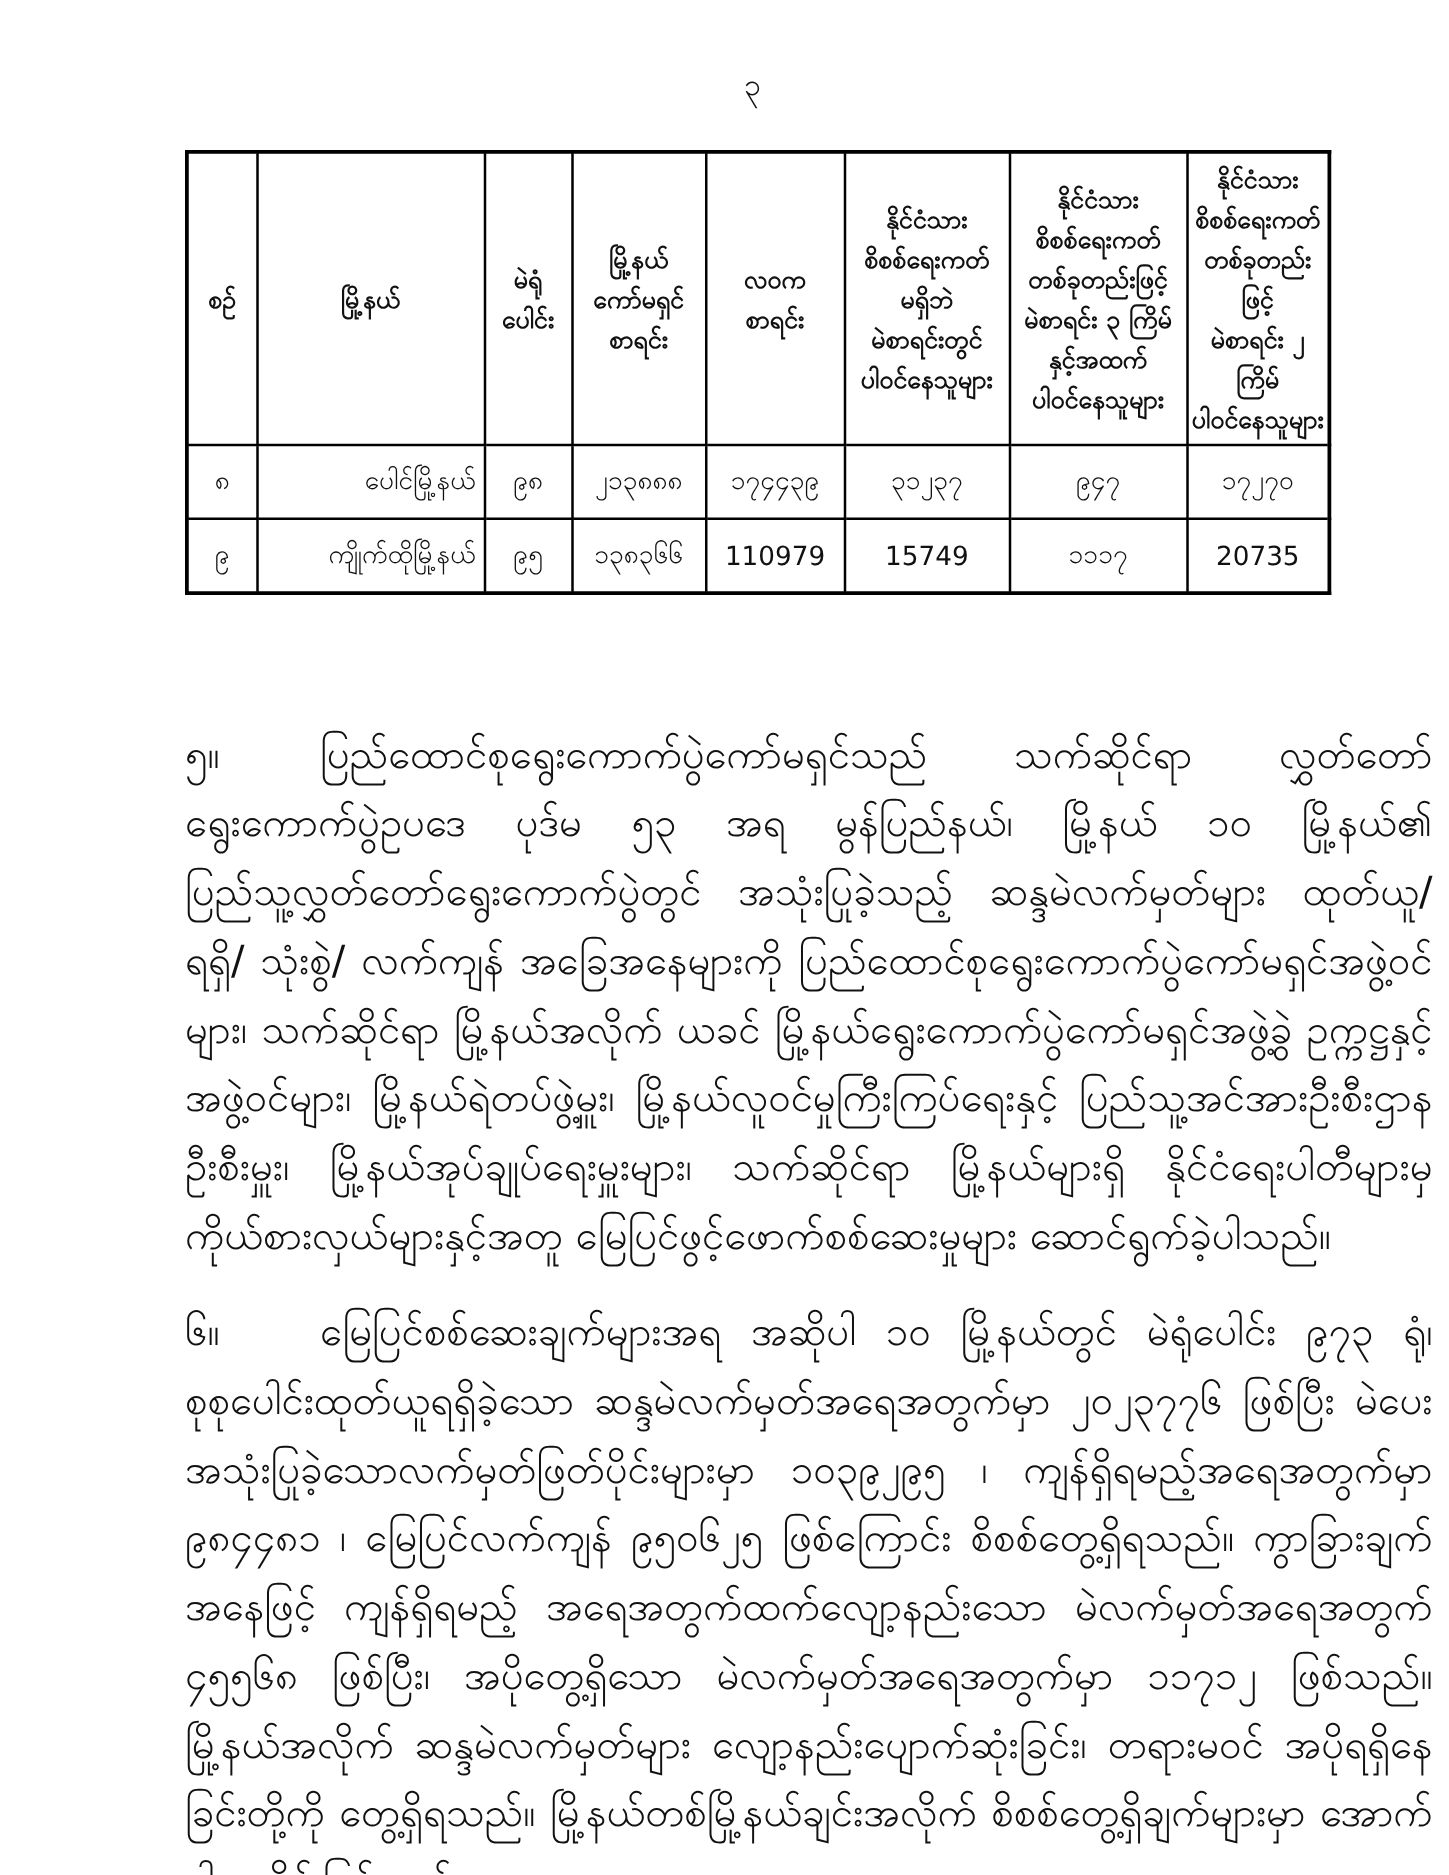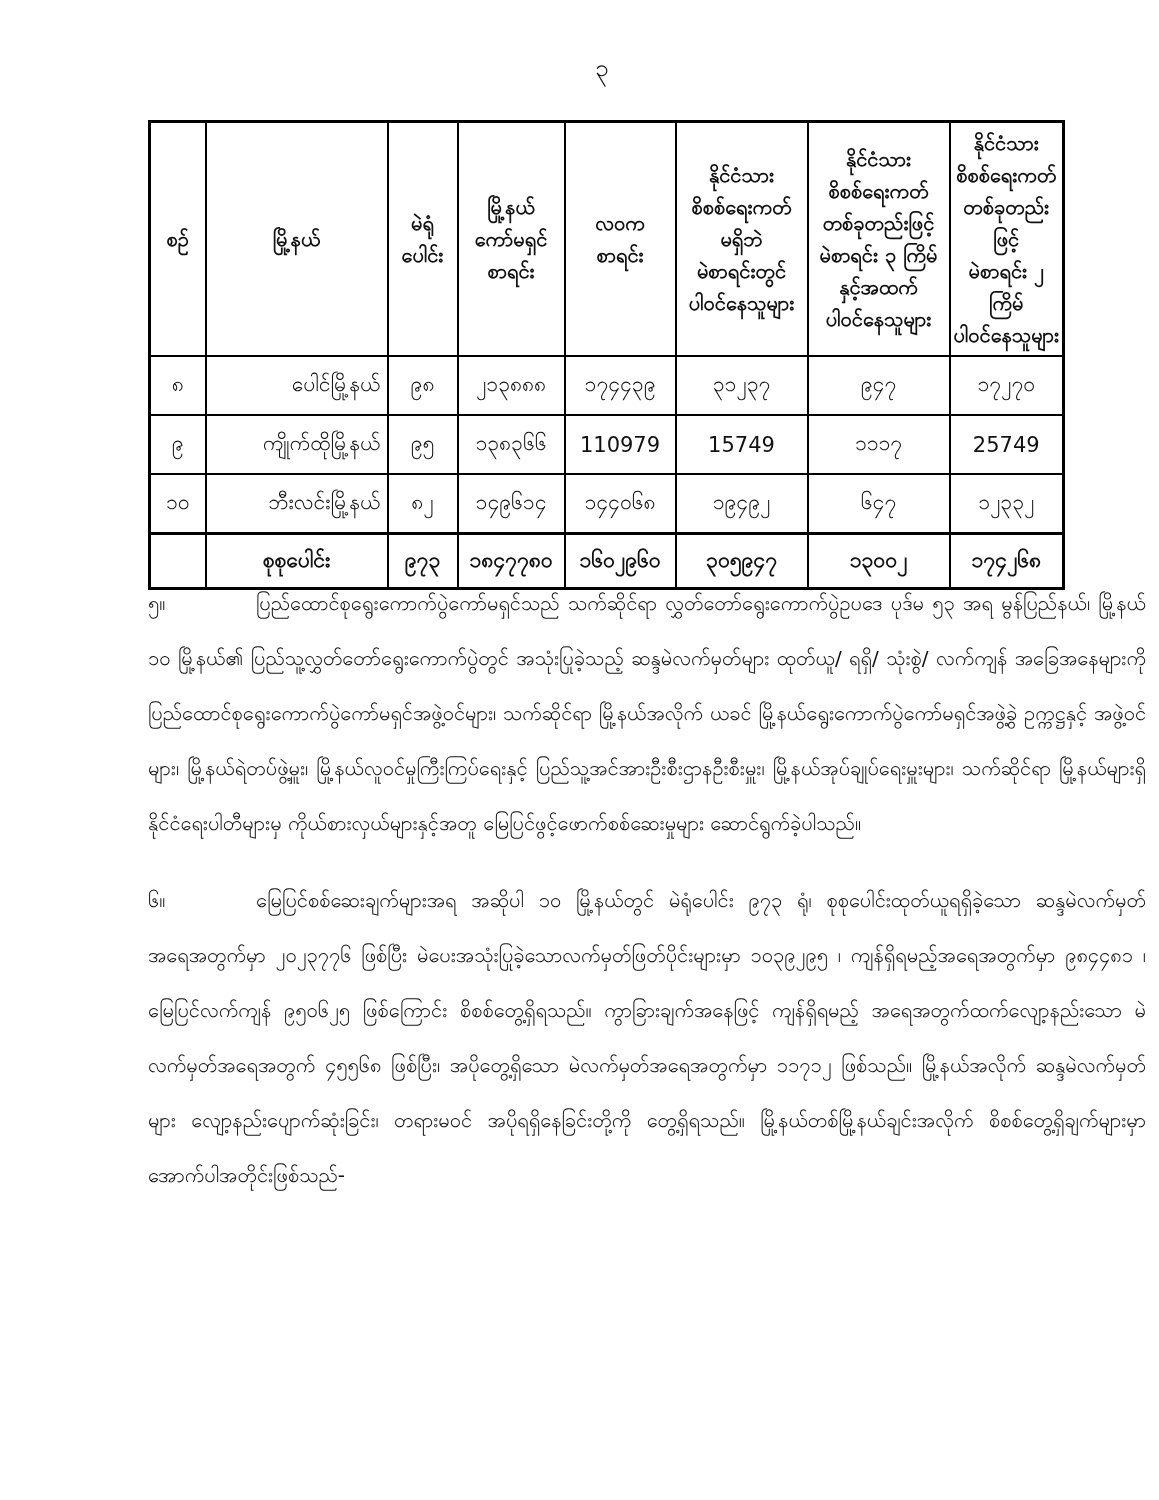--- a/index.html
+++ b/index.html
@@ -63,21 +63,21 @@
     height: 48px;
   }
   tr.total-row td.c-label { text-align: center; }
   .paragraphs {
     position: absolute;
     top: 576px;
     left: 148px;
     width: 998px;
   }
   .para {
-    font-size: 20px;
+    font-size: 32px;
     line-height: 55px;
     text-align: justify;
     color: #111111;
   }
   .para + .para {
     margin-top: 22px;
   }
   .para-num {
     display: inline-block;
     width: 108px;
@@ -143,41 +143,21 @@
         <td class="c-num">၁၇၂၇၀</td>
       </tr>
       <tr>
         <td class="c-center">၉</td>
         <td class="c-left">ကျိုက်ထိုမြို့နယ်</td>
         <td class="c-center">၉၅</td>
         <td class="c-num">၁၃၈၃၆၆</td>
         <td class="c-num">110979</td>
         <td class="c-num">15749</td>
         <td class="c-num">၁၁၁၇</td>
-        <td class="c-num">25749</td>
-      </tr>
-      <tr>
-        <td class="c-center">၁၀</td>
-        <td class="c-left">ဘီးလင်းမြို့နယ်</td>
-        <td class="c-center">၈၂</td>
-        <td class="c-num">၁၄၉၆၁၄</td>
-        <td class="c-num">၁၄၄၀၆၈</td>
-        <td class="c-num">၁၉၄၉၂</td>
-        <td class="c-num">၆၄၇</td>
-        <td class="c-num">၁၂၃၃၂</td>
-      </tr>
-      <tr class="total-row">
-        <td class="c-center"></td>
-        <td class="c-label">စုစုပေါင်း</td>
-        <td class="c-center">၉၇၃</td>
-        <td class="c-num">၁၈၄၇၇၈၀</td>
-        <td class="c-num">၁၆၀၂၉၆၀</td>
-        <td class="c-num">၃၀၅၉၄၇</td>
-        <td class="c-num">၁၃၀၀၂</td>
-        <td class="c-num">၁၇၄၂၆၈</td>
+        <td class="c-num">20735</td>
       </tr>
     </tbody>
   </table>
 
   <div class="paragraphs">
     <div class="para">
       <span class="para-num">၅။</span><span>ပြည်ထောင်စုရွေးကောက်ပွဲကော်မရှင်သည် သက်ဆိုင်ရာ လွှတ်တော်ရွေးကောက်ပွဲဥပဒေ ပုဒ်မ ၅၃ အရ မွန်ပြည်နယ်၊ မြို့နယ် ၁၀ မြို့နယ်၏ ပြည်သူ့လွှတ်တော်ရွေးကောက်ပွဲတွင် အသုံးပြုခဲ့သည့် ဆန္ဒမဲလက်မှတ်များ ထုတ်ယူ/ ရရှိ/ သုံးစွဲ/ လက်ကျန် အခြေအနေများကို ပြည်ထောင်စုရွေးကောက်ပွဲကော်မရှင်အဖွဲ့ဝင်များ၊ သက်ဆိုင်ရာ မြို့နယ်အလိုက် ယခင် မြို့နယ်ရွေးကောက်ပွဲကော်မရှင်အဖွဲ့ခွဲ ဥက္ကဋ္ဌနှင့် အဖွဲ့ဝင်များ၊ မြို့နယ်ရဲတပ်ဖွဲ့မှူး၊ မြို့နယ်လူဝင်မှုကြီးကြပ်ရေးနှင့် ပြည်သူ့အင်အားဦးစီးဌာနဦးစီးမှူး၊ မြို့နယ်အုပ်ချုပ်ရေးမှူးများ၊ သက်ဆိုင်ရာ မြို့နယ်များရှိ နိုင်ငံရေးပါတီများမှ ကိုယ်စားလှယ်များနှင့်အတူ မြေပြင်ဖွင့်ဖောက်စစ်ဆေးမှုများ ဆောင်ရွက်ခဲ့ပါသည်။</span>
     </div>
     <div class="para">
       <span class="para-num">၆။</span><span>မြေပြင်စစ်ဆေးချက်များအရ အဆိုပါ ၁၀ မြို့နယ်တွင် မဲရုံပေါင်း ၉၇၃ ရုံ၊ စုစုပေါင်းထုတ်ယူရရှိခဲ့သော ဆန္ဒမဲလက်မှတ်အရေအတွက်မှာ ၂၀၂၃၇၇၆ ဖြစ်ပြီး မဲပေးအသုံးပြုခဲ့သောလက်မှတ်ဖြတ်ပိုင်းများမှာ ၁၀၃၉၂၉၅ ၊ ကျန်ရှိရမည့်အရေအတွက်မှာ ၉၈၄၄၈၁ ၊ မြေပြင်လက်ကျန် ၉၅၀၆၂၅ ဖြစ်ကြောင်း စိစစ်တွေ့ရှိရသည်။ ကွာခြားချက်အနေဖြင့် ကျန်ရှိရမည့် အရေအတွက်ထက်လျော့နည်းသော မဲလက်မှတ်အရေအတွက် ၄၅၅၆၈ ဖြစ်ပြီး၊ အပိုတွေ့ရှိသော မဲလက်မှတ်အရေအတွက်မှာ ၁၁၇၁၂ ဖြစ်သည်။ မြို့နယ်အလိုက် ဆန္ဒမဲလက်မှတ်များ လျော့နည်းပျောက်ဆုံးခြင်း၊ တရားမဝင် အပိုရရှိနေခြင်းတို့ကို တွေ့ရှိရသည်။ မြို့နယ်တစ်မြို့နယ်ချင်းအလိုက် စိစစ်တွေ့ရှိချက်များမှာ အောက်ပါအတိုင်းဖြစ်သည်-</span>

